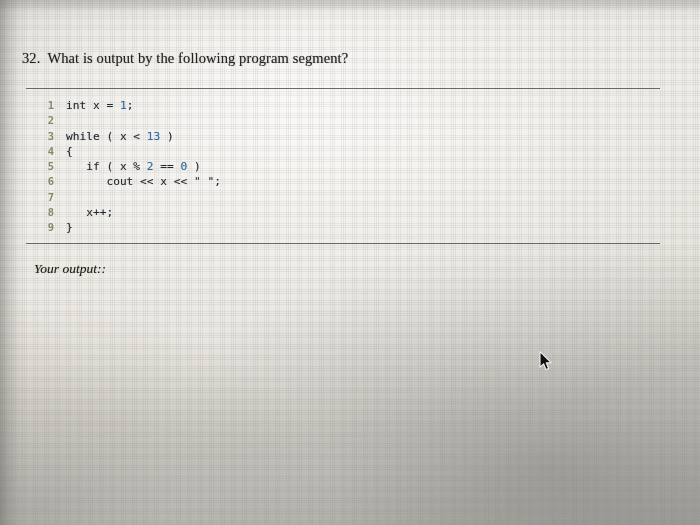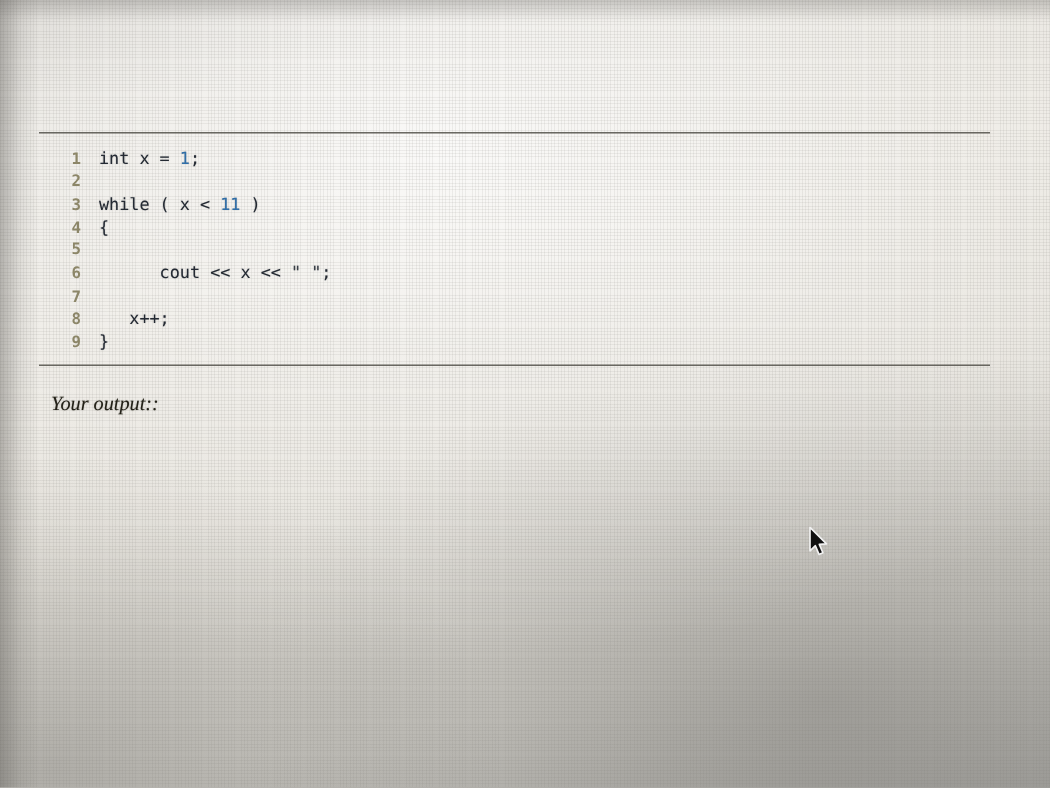--- a/index.html
+++ b/index.html
@@ -157,47 +157,51 @@
 <body>
 
 <div id="photo">
   <div id="paper"></div>
   <div id="grain"></div>
   <div id="leftband"></div>
   <div id="topband"></div>
 
   <div id="content">
 
+    <div class="question-line">
+      <span class="q-num">32.</span><span>What is output by the following program segment?</span>
+    </div>
 
     <hr class="rule rule-top">
 
     <div id="code">
 
       <div class="code-row">
         <span class="lineno">1</span>
         <span class="codetext">int x = <span class="tok-num">1</span>;</span>
       </div>
 
       <div class="code-row">
         <span class="lineno">2</span>
         <span class="codetext"> </span>
       </div>
 
       <div class="code-row">
         <span class="lineno">3</span>
-        <span class="codetext">while ( x &lt; <span class="tok-num">11</span> )</span>
+        <span class="codetext">while ( x &lt; <span class="tok-num">13</span> )</span>
       </div>
 
       <div class="code-row">
         <span class="lineno">4</span>
         <span class="codetext">{</span>
       </div>
 
       <div class="code-row">
         <span class="lineno">5</span>
+        <span class="codetext">   if ( x % <span class="tok-num">2</span> == <span class="tok-num">0</span> )</span>
       </div>
 
       <div class="code-row">
         <span class="lineno">6</span>
         <span class="codetext">      cout &lt;&lt; x &lt;&lt; <span class="tok-str">" "</span>;</span>
       </div>
 
       <div class="code-row">
         <span class="lineno">7</span>
         <span class="codetext"> </span>

